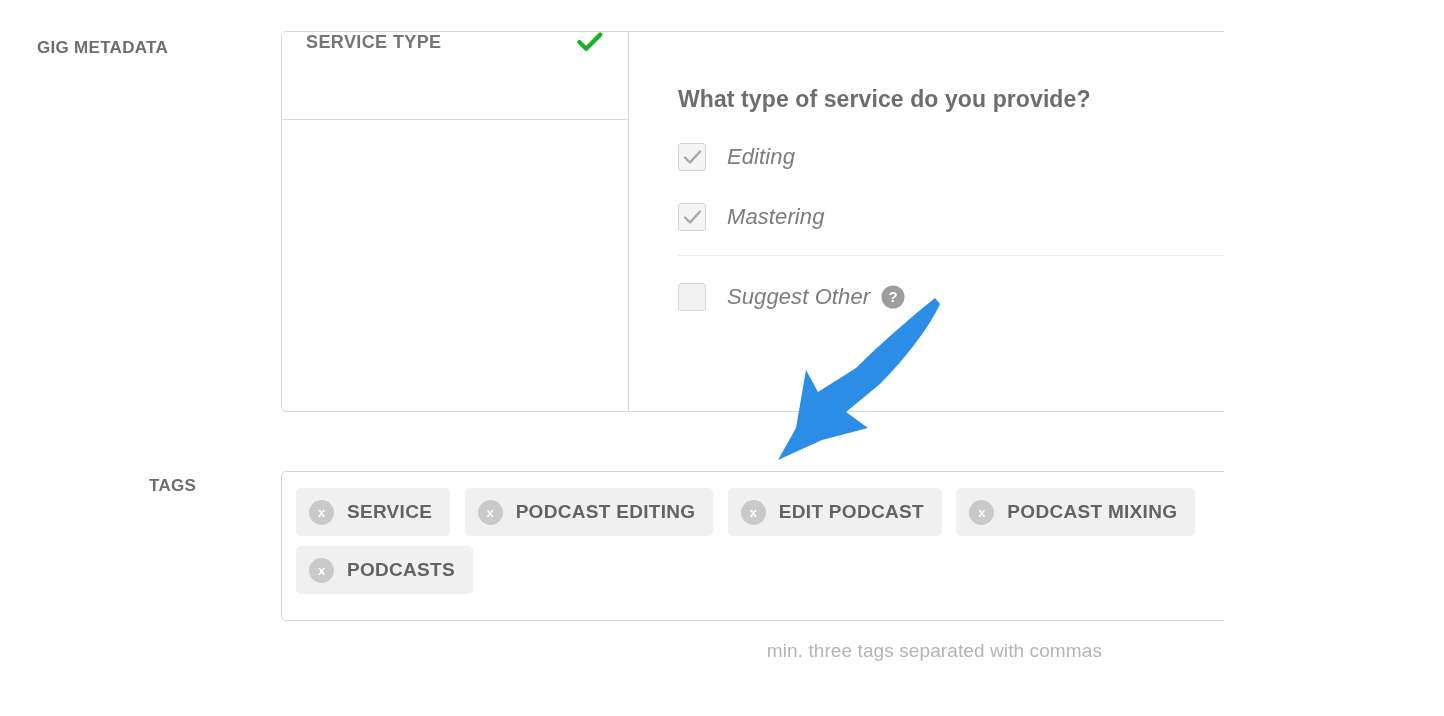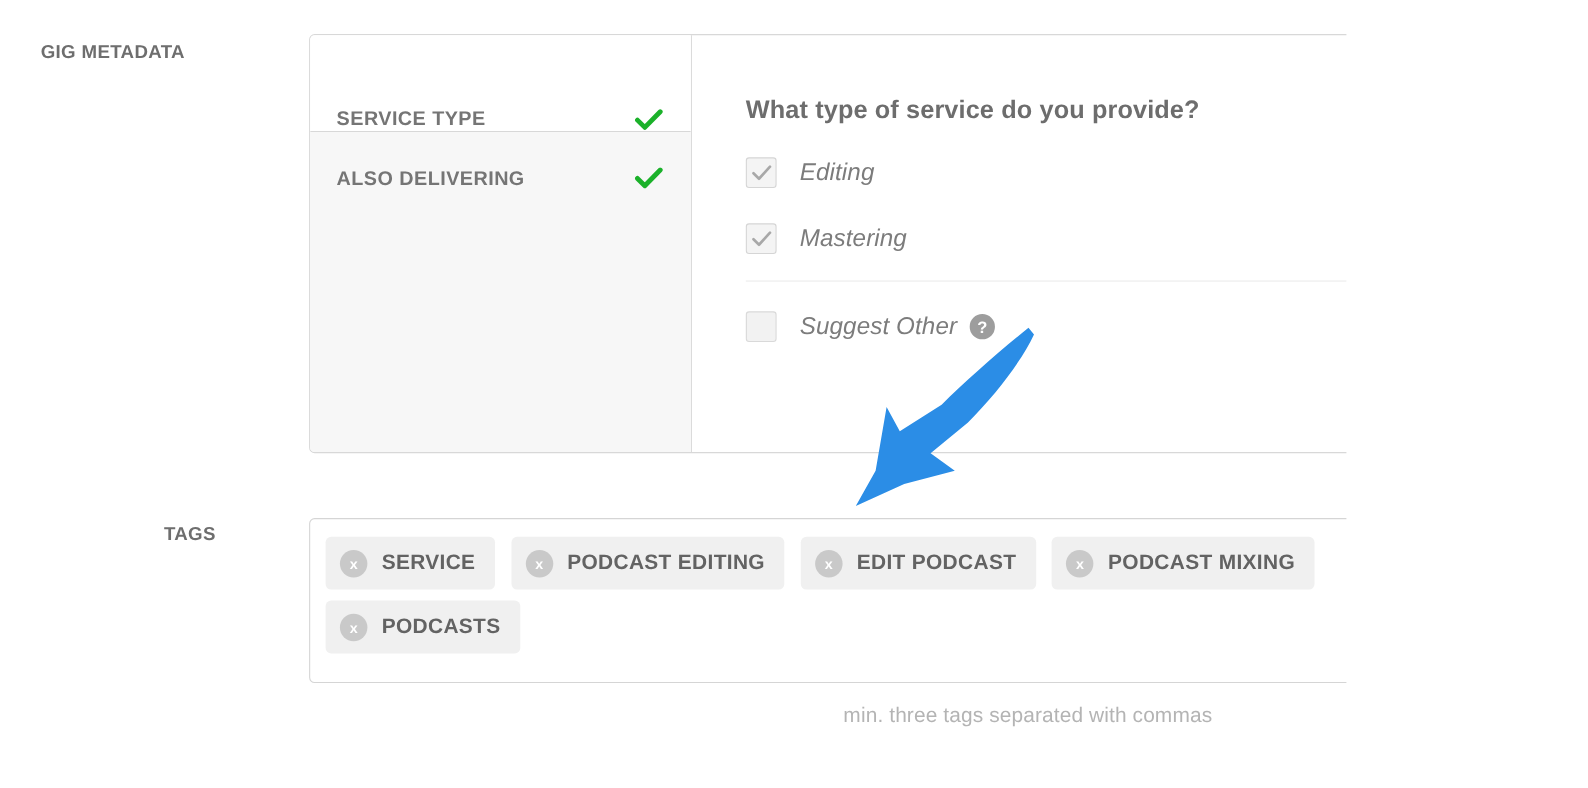--- a/index.html
+++ b/index.html
@@ -67,21 +67,21 @@
     flex: 0 0 347px;
     border-right: 1px solid #d8d8d8;
     box-sizing: border-box;
     display: flex;
     flex-direction: column;
   }
   .meta-nav-item {
     box-sizing: border-box;
     position: relative;
     display: flex;
-    align-items: flex-end;
+    align-items: flex-start;
     justify-content: space-between;
     padding: 0 25px 0 24px;
     font-size: 18px;
     font-weight: bold;
     letter-spacing: 0.4px;
     color: #757575;
     cursor: pointer;
   }
   .meta-nav-item.item-service {
     height: 88px;
@@ -248,28 +248,20 @@
 
       <div class="meta-nav-item item-service">
         <span>SERVICE TYPE</span>
         <span class="check-green">
           <svg viewBox="0 0 26 20" width="26" height="20" xmlns="http://www.w3.org/2000/svg">
             <path d="M2.5 10.2 L9.2 16.8 L23.2 2.6" fill="none" stroke="#1bb12a" stroke-width="4.4" stroke-linecap="round" stroke-linejoin="round"></path>
           </svg>
         </span>
       </div>
 
-      <div class="meta-nav-item item-also">
-        <span>ALSO DELIVERING</span>
-        <span class="check-green">
-          <svg viewBox="0 0 26 20" width="26" height="20" xmlns="http://www.w3.org/2000/svg">
-            <path d="M2.5 10.2 L9.2 16.8 L23.2 2.6" fill="none" stroke="#1bb12a" stroke-width="4.4" stroke-linecap="round" stroke-linejoin="round"></path>
-          </svg>
-        </span>
-      </div>
 
     </div>
 
     <div class="meta-body">
 
       <h2 class="question-title">What type of service do you provide?</h2>
 
       <div class="opt-row">
         <span class="cbox">
           <span class="tick">

